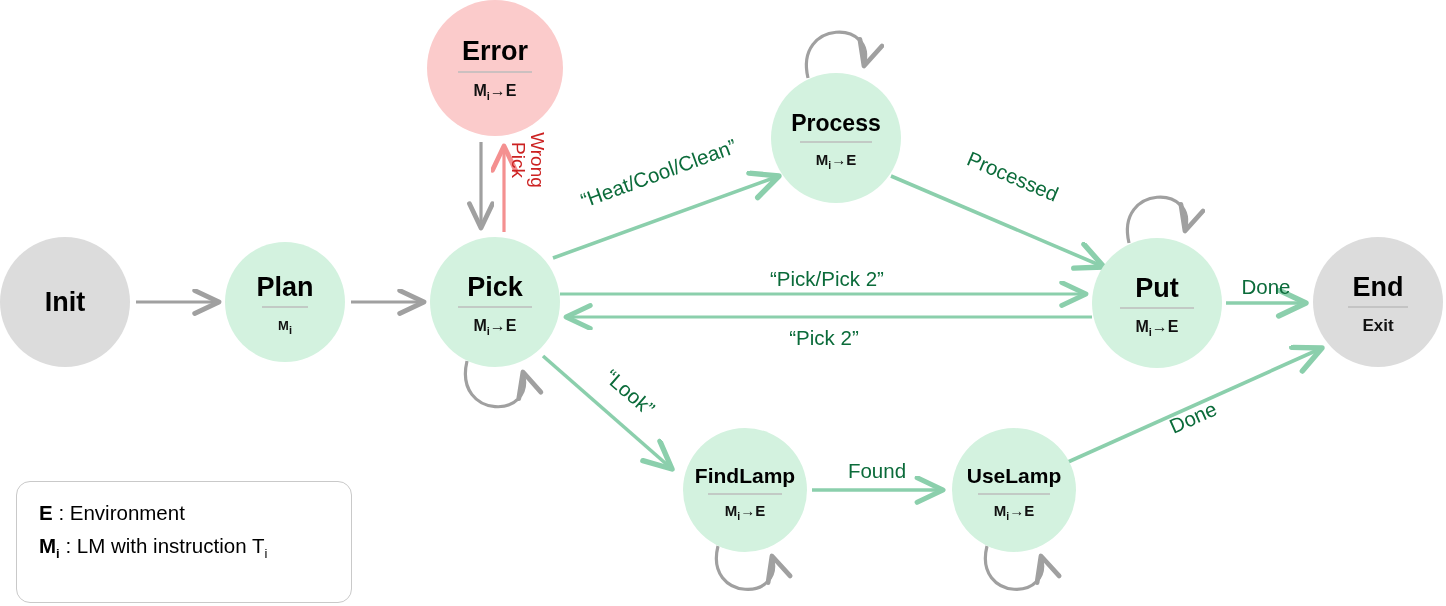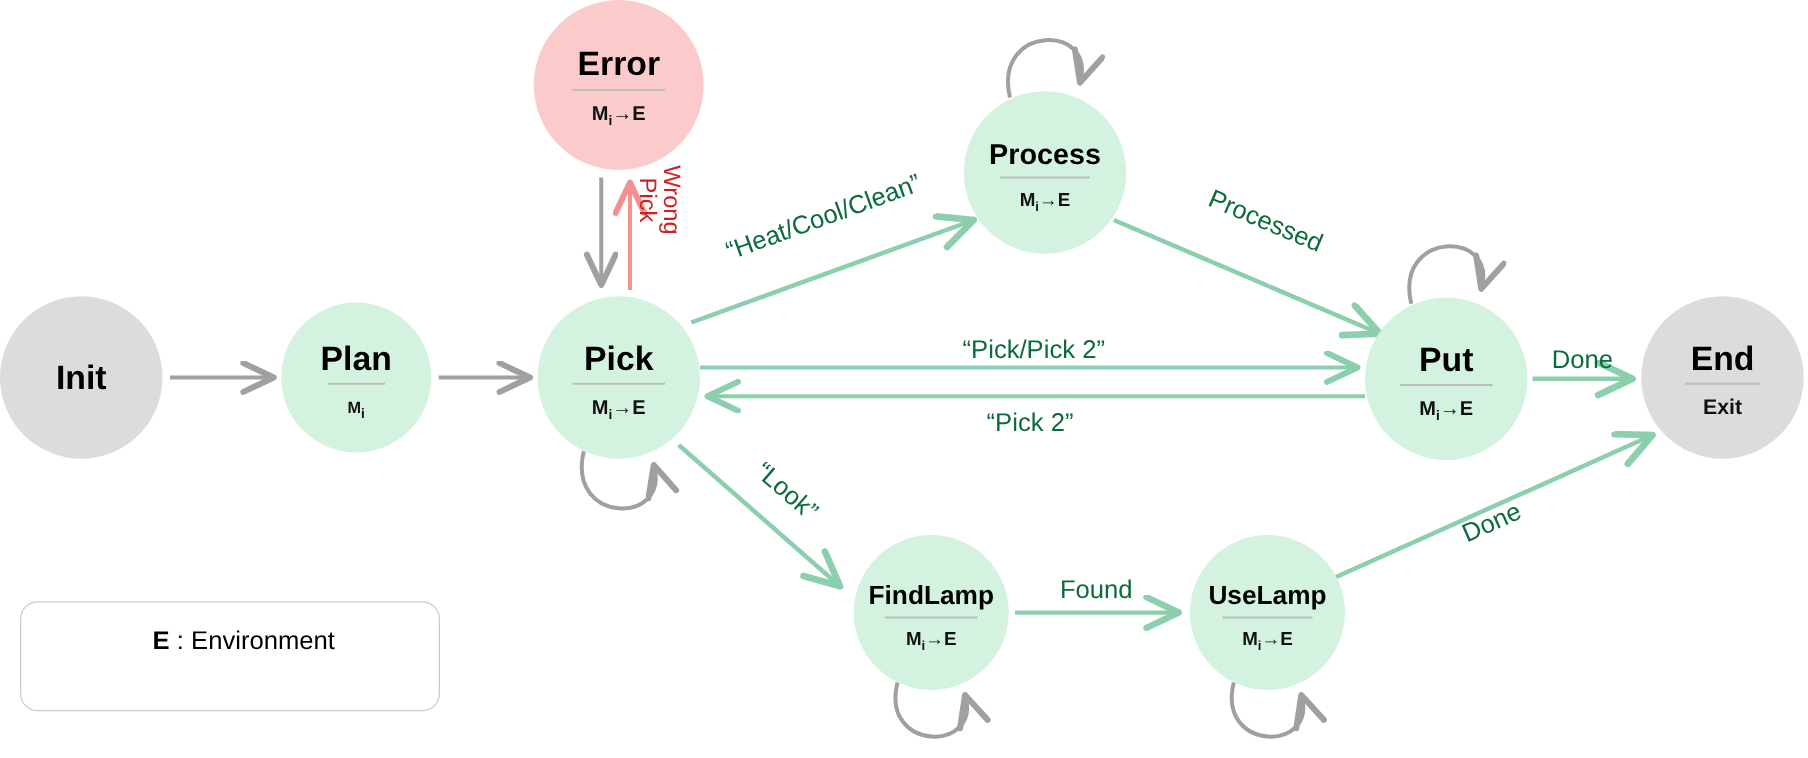--- a/index.html
+++ b/index.html
@@ -7,23 +7,23 @@
   #stage{position:relative;width:1446px;height:606px;background:#fff;}
   svg#graph{position:absolute;left:0;top:0;width:1446px;height:606px;}
 
   .node-title{font-weight:bold;fill:#000;text-anchor:middle;}
   .node-sub{font-weight:bold;fill:#111;text-anchor:middle;}
   .sub-sm{font-size:13px;}
   .edge-label{fill:#0B6B3A;font-weight:400;text-anchor:middle;}
   .edge-label-red{fill:#CC2222;font-weight:400;text-anchor:middle;}
 
   .legend-box{
-    position:absolute;left:16px;top:481px;width:336px;height:88px;
+    position:absolute;left:16px;top:481px;width:336px;height:122px;
     border:1.6px solid #c9c9c9;border-radius:14px;background:#fff;
-    box-sizing:border-box;padding:14px 0 0 22px;text-align:center;
+    box-sizing:border-box;padding:14px 0 0 22px;
   }
   .legend-row{font-size:20.5px;color:#000;line-height:1.62;white-space:nowrap;}
   .legend-row b{font-weight:bold;}
   .legend-row sub{font-size:13px;}
 </style>
 </head>
 <body>
 
 <div id="stage">
 
@@ -161,15 +161,18 @@
       <text class="edge-label" x="877" y="478" font-size="20.5">Found</text>
 
       <text class="edge-label" x="1196" y="424" font-size="20.5" transform="rotate(-24 1196 424)">Done</text>
     </g>
   </svg>
 
   <div class="legend-box">
     <div class="legend-row">
       <b>E</b><span> : </span><span>Environment</span>
     </div>
+    <div class="legend-row">
+      <b><span>M</span><sub>i</sub></b><span> : </span><span>LM with instruction T</span><sub>i</sub>
+    </div>
   </div>
 
 </div>
 
 </body></html>

